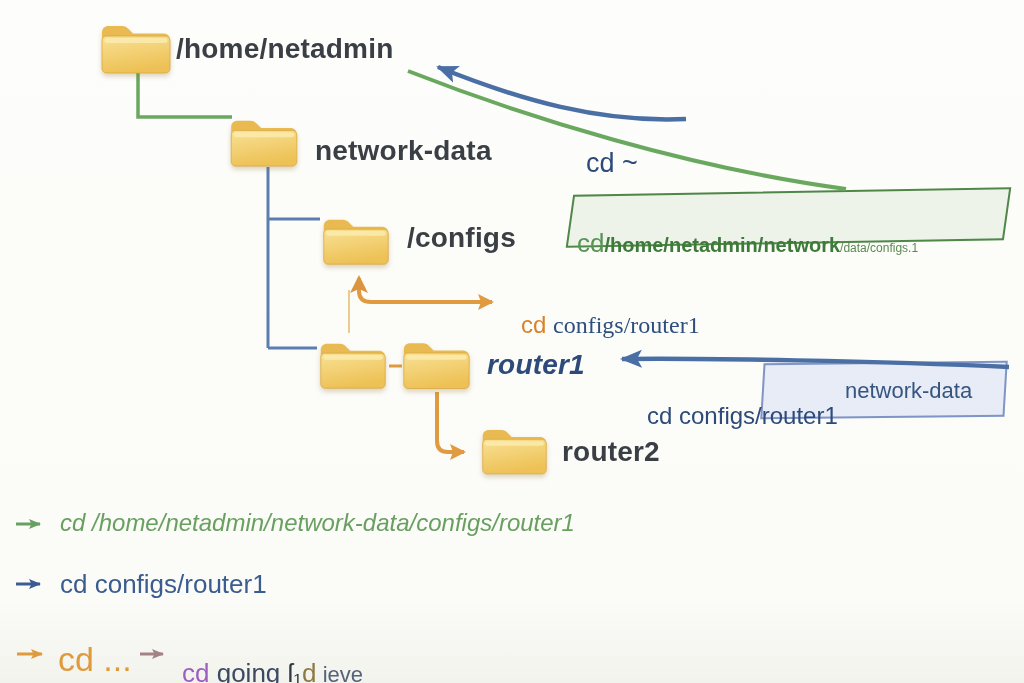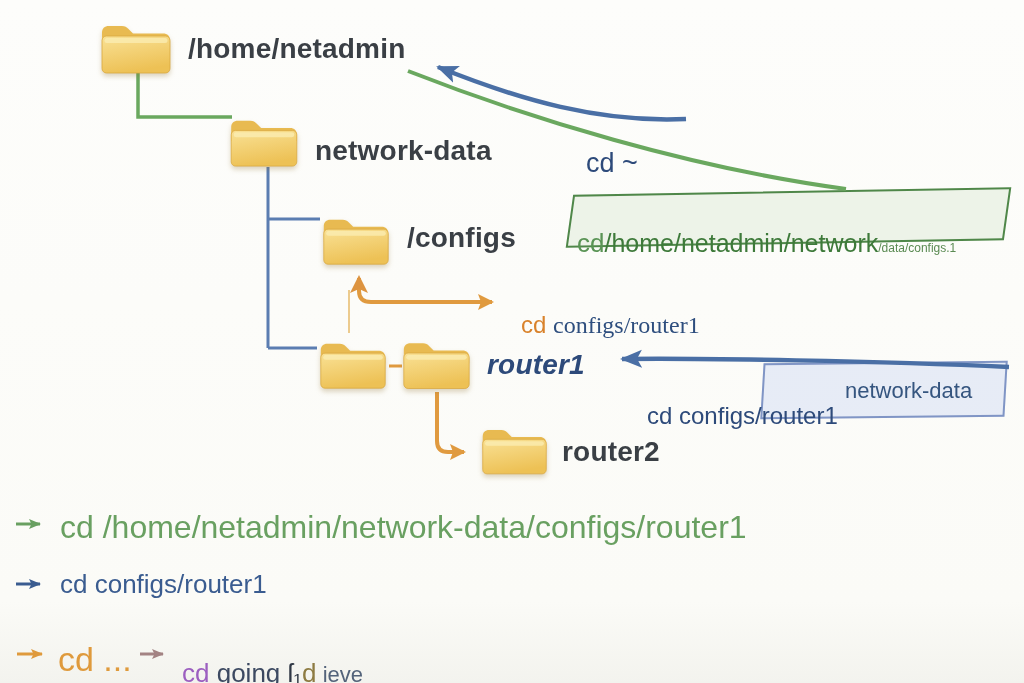--- a/index.html
+++ b/index.html
@@ -33,38 +33,38 @@
   .cmd { position:absolute; white-space:nowrap;margin-top:28px; }
   .cd-home { font-size:27px; color:#2d4a7a; }
 
   .green-box {
     position:absolute; left:570px; top:191px; width:437px; height:53px;
     background:rgba(235,242,230,.92); border:2px solid #4f8749;
     transform:skewX(-9deg) rotate(-1deg);
   }
   .green-box-text { left:577px; top:200px; display:flex; align-items:baseline; color:#4e8a48; }
   .gb-cmd  { font-size:26px; color:#5a9455; }
-  .gb-path { font-size:25px; font-weight:400; color:#3e7a3a; }
+  .gb-path { font-size:20px; font-weight:700; color:#3e7a3a; }
   .gb-small{ font-size:12px; color:#5a8a52; }
 
   .orange-cmd { left:521px; top:283px; font-size:24px; }
   .oc-cd   { color:#d9822b; }
   .oc-path { color:#2e4e7e;font-family:Liberation Serif, serif; }
 
   .blue-box {
     position:absolute; left:762px; top:362px; width:244px; height:56px;
     background:rgba(224,231,245,.78); border:2px solid #8095c5;
     transform:skewX(-4deg) rotate(-0.6deg);
   }
   .blue-box-ghost { position:absolute; left:845px; top:378px; font-size:22px; color:#35557f; white-space:nowrap; }
   .blue-cmd { left:647px; top:374px; font-size:24px; color:#2d4a7a; }
 
   
   .legend-text { position:absolute; white-space:nowrap; }
-  .lg1 { left:60px; top:509px; font-size:32px; color:#69a061; }
+  .lg1 { left:60px; top:509px; font-size:24px; color:#69a061;font-style:italic; }
   .lg2 { left:60px; top:569px; font-size:26px; color:#3a5c90; }
   .lg3a{ left:58px; top:640px; font-size:34px; color:#df9a3c; }
   .lg3b{ left:182px; top:638px; font-size:26px;margin-top:20px; }
   .lg3b .g-cd    { color:#9c5fc0; }
   .lg3b .g-word  { color:#3c4961; }
   .lg3b .g-glyph { color:#2f3744; }
   .lg3b .g-d     { color:#8d7b42; }
   .lg3b .g-tail  { color:#53637a; font-size:22px; }
 </style>
 </head>
@@ -169,21 +169,21 @@
       </div>
     <div class="folder" style="left:479px;top:423px;width:71px;height:55px">
         <svg>
           <use href="#folder"></use>
         </svg>
       </div>
   </div>
 
   <div class="txt-layer">
 
-    <div class="node-label" style="left:188px;top:33px">/home/netadmin</div>
+    <div class="node-label" style="left:176px;top:33px">/home/netadmin</div>
     <div class="node-label" style="left:315px;top:135px">network-data</div>
     <div class="node-label" style="left:407px;top:222px">/configs</div>
     <div class="node-label blue-label" style="left:487px;top:349px">router1</div>
     <div class="node-label" style="left:562px;top:436px">router2</div>
 
     <div class="cmd cd-home" style="left:586px;top:120px">cd ~</div>
 
     <div class="cmd green-box-text">
       <span class="gb-cmd">cd </span>
         <span class="gb-path">/home/netadmin/network</span>

